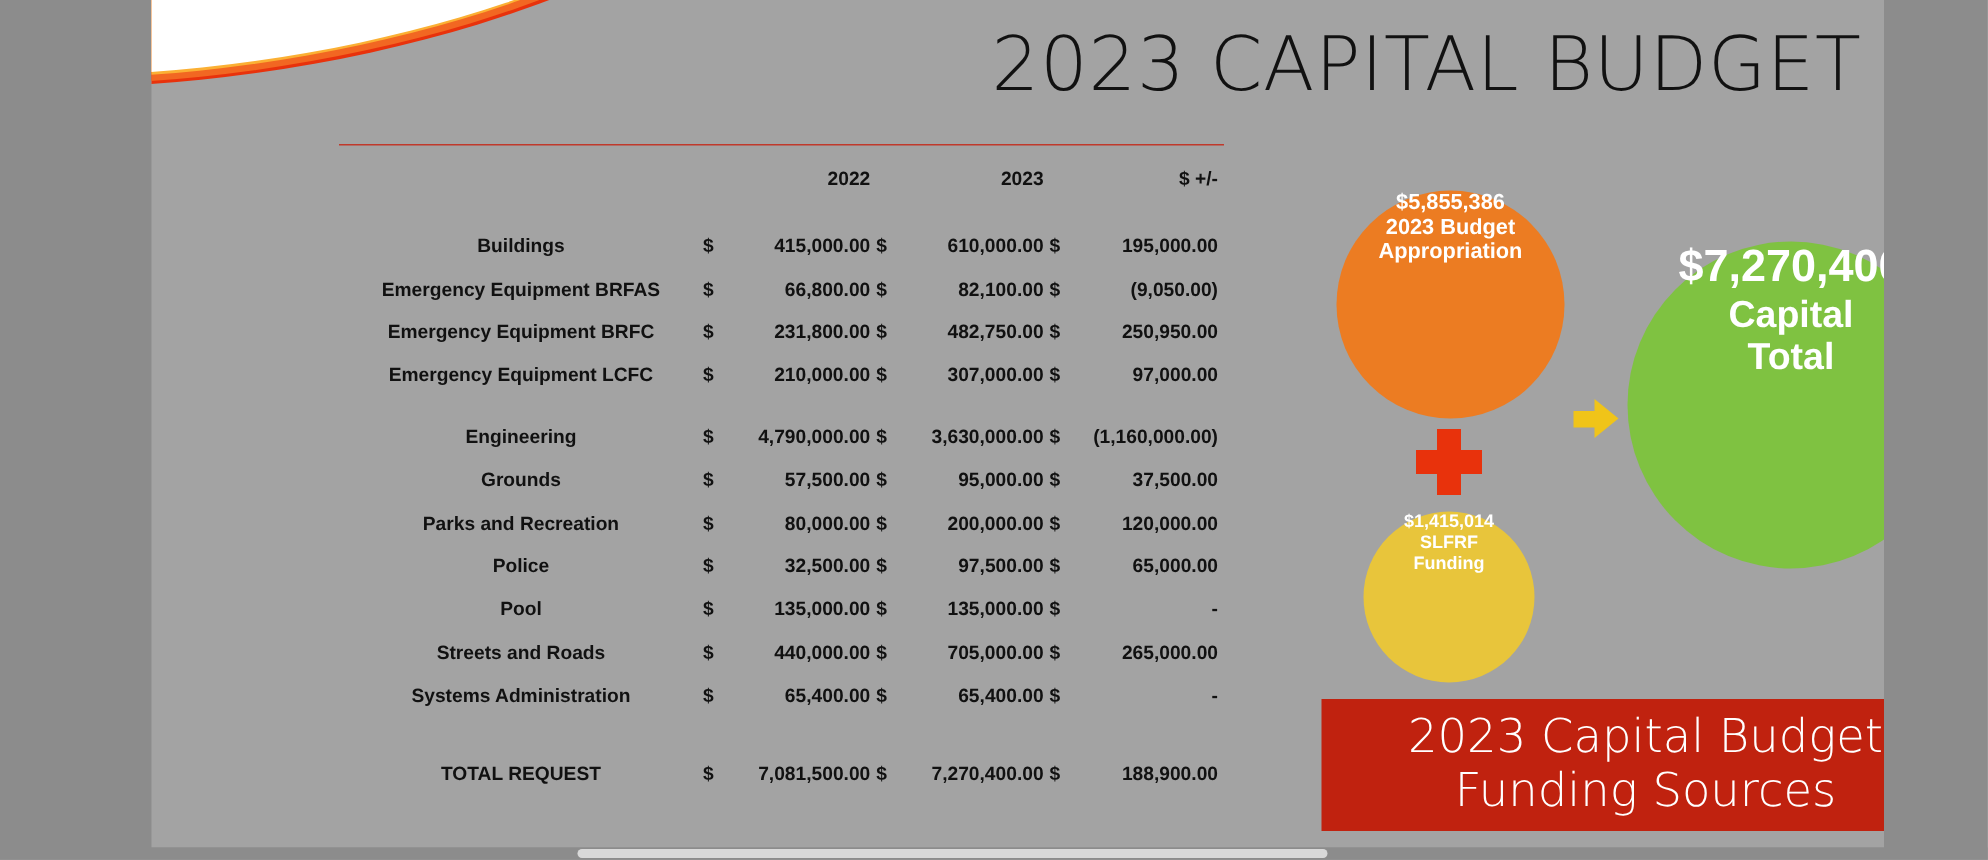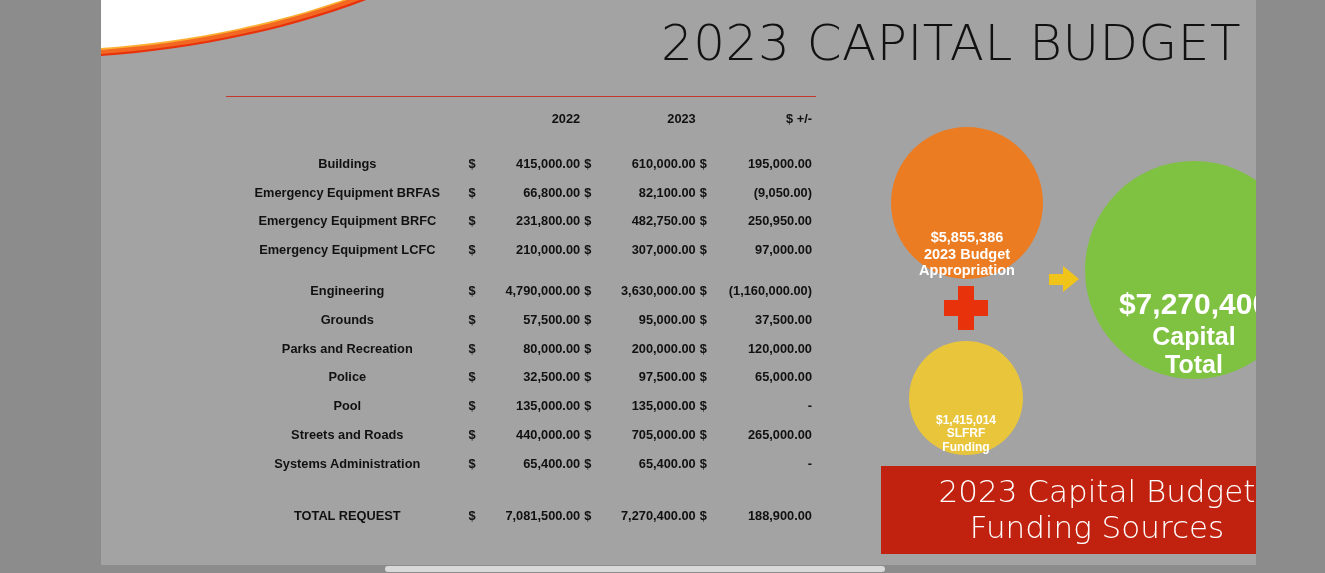--- a/index.html
+++ b/index.html
@@ -48,21 +48,21 @@
   td.n2{width:100px;}
   td.n3{width:100px;}
   tr.gap td{height:12px;}
   tr.total td{height:30px;padding-top:10px;}
   .hdr-2022{text-align:right;padding-right:6px;}
   .hdr-2023{text-align:right;padding-right:6px;}
   .hdr-diff{text-align:right;padding-right:10px;}
 
   
   .circle{position:absolute;border-radius:50%;
-    display:flex;align-items:flex-end;justify-content:center;
+    display:flex;align-items:flex-start;justify-content:center;
     text-align:center;color:#ffffff;font-weight:bold;line-height:1.15;}
   #c-orange{left:790px;top:127px;width:152px;height:152px;background:#ec7c22;
             font-size:14.5px;}
   #c-yellow{left:808px;top:341px;width:114px;height:114px;background:#e8c53b;
             font-size:12px;}
   #c-green{left:984px;top:161px;width:218px;height:218px;background:#7fc241;
            font-size:25px;}
   #c-green .big{font-size:30px;}
   #plus{position:absolute;left:843px;top:286px;width:44px;height:44px;}
   #plus .h{position:absolute;left:0;top:14px;width:44px;height:16px;background:#e8320c;}

